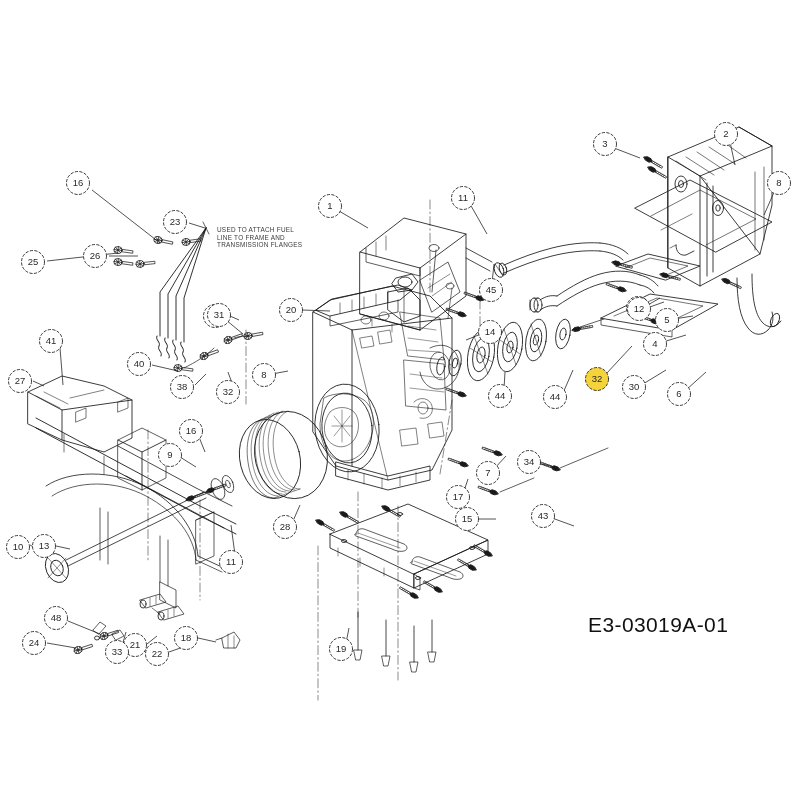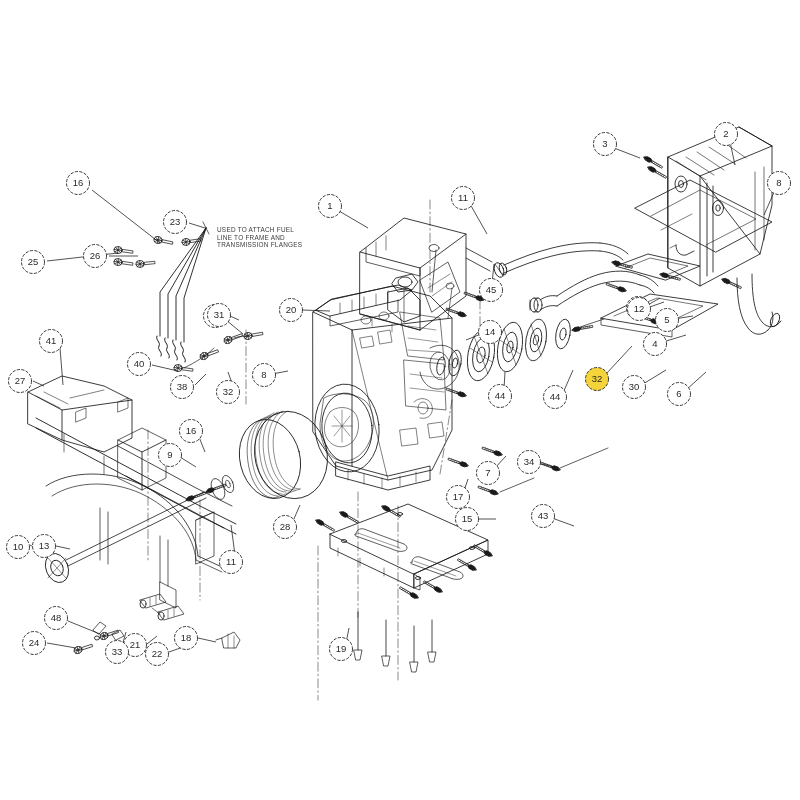--- a/index.html
+++ b/index.html
@@ -697,14 +697,15 @@
           <circle cx="117" cy="652" r="11.5" fill="#ffffff" stroke="#1a1a1a" stroke-width="0.85" stroke-dasharray="3.2 1.4"></circle>
           <text x="117" y="655.4" text-anchor="middle" font-size="9.5" font-family="&quot;Liberation Sans&quot;, sans-serif" fill="#2a2a2a">33</text>
         </g>
       </g>
 
   </svg>
 
   <div class="note">USED TO ATTACH FUEL
 LINE TO FRAME AND
 TRANSMISSION FLANGES</div>
+  <div class="partno">E3-03019A-01</div>
 
 </div>
 
 </body></html>

